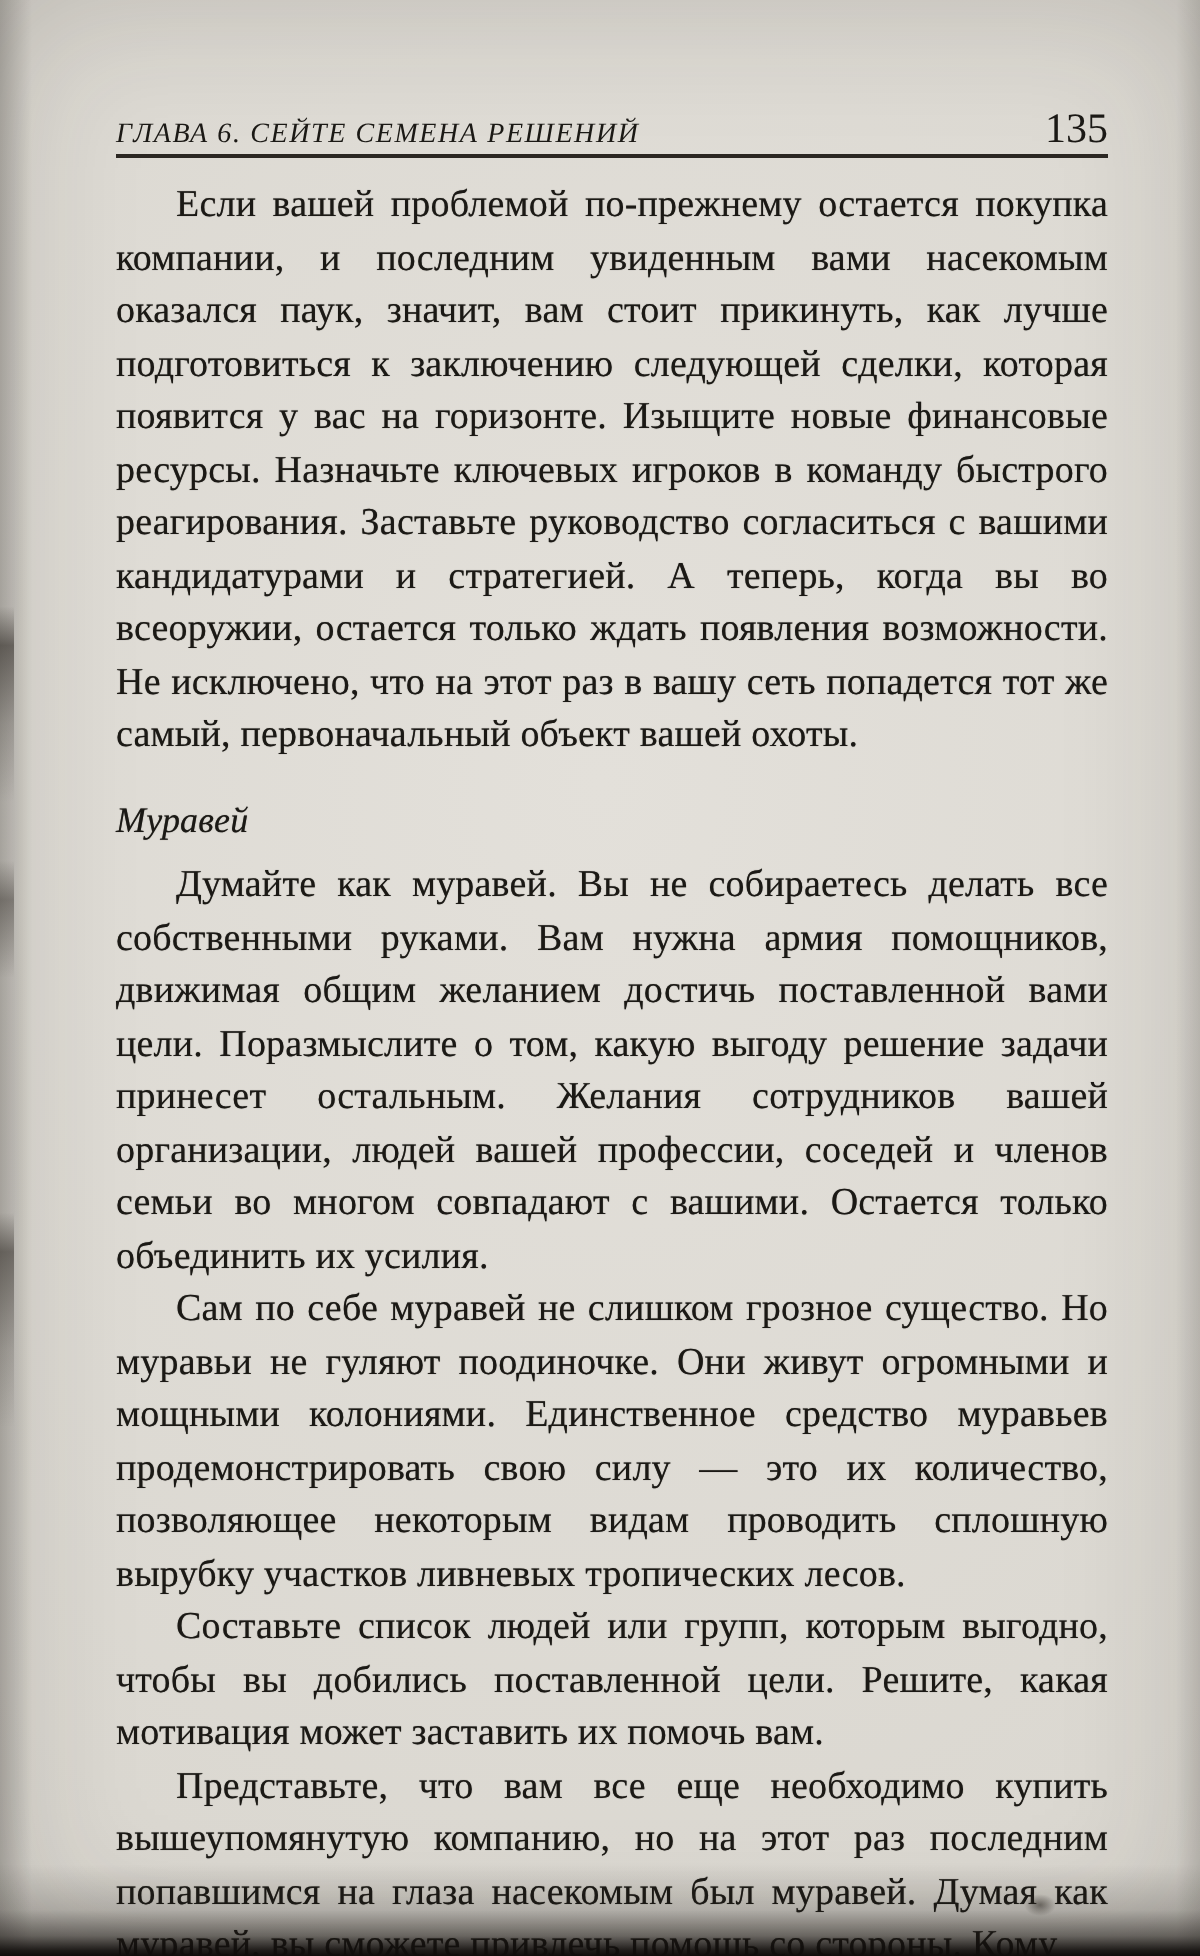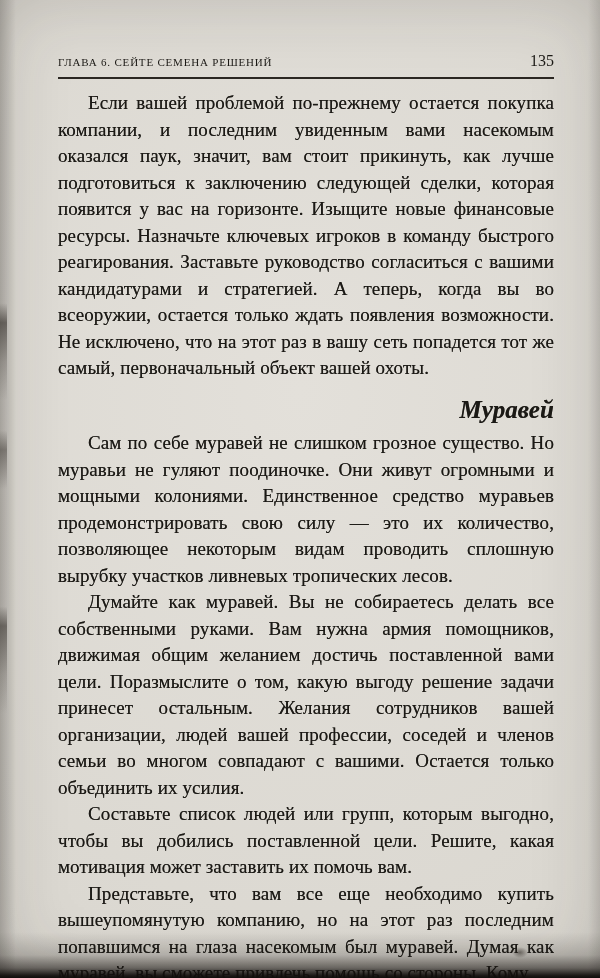--- a/index.html
+++ b/index.html
@@ -59,26 +59,27 @@
   }
   
   .running-head {
     position: absolute;
     top: 52px; left: 58px; right: 46px;
     display: flex;
     justify-content: space-between;
     align-items: baseline;
   }
   .chapter-title {
-    font-size: 11px;
+    font-style: italic;
+    font-size: 14px;
     letter-spacing: 0.8px;
     white-space: nowrap;
   }
   .page-number {
-    font-size: 16px;
+    font-size: 21px;
     font-style: normal;
   }
   .head-rule {
     position: absolute;
     top: 77px; left: 58px; right: 46px;
     height: 2px;
     background: #2b2722;
   }
   
   .text-block {
@@ -92,25 +93,25 @@
     -webkit-hyphens: auto;
   }
   .text-block p {
     margin: 0;
     text-indent: 30px;
     text-shadow: 0 0 0.4px rgba(27,25,21,0.7);
   }
   .text-block p.noindent { text-indent: 0; }
   .section-heading {
     font-style: italic;
-    font-weight: bold;
-    font-size: 25px;
+    font-weight: normal;
+    font-size: 18px;
     margin: 15px 0 7px 0;
     text-indent: 0;
-    text-align: right;
+    text-align: left;
     text-shadow: 0 0 0.4px rgba(27,25,21,0.7);
   }
 </style>
 </head>
 <body>
 
 <div class="page">
 
   <div class="edge-left-shade"></div>
   <div class="edge-left-marks"></div>
@@ -119,22 +120,22 @@
   <header class="running-head">
     <span class="chapter-title">ГЛАВА 6. СЕЙТЕ СЕМЕНА РЕШЕНИЙ</span>
     <span class="page-number">135</span>
   </header>
 
   <div class="head-rule"></div>
 
   <main class="text-block">
     <p lang="ru">Если вашей проблемой по-прежнему остается покупка компании, и последним увиденным вами насекомым оказался паук, значит, вам стоит прикинуть, как лучше подготовиться к заключению следующей сделки, которая появится у вас на горизонте. Изыщите новые финансовые ресурсы. Назначьте ключевых игроков в команду быстрого реагирования. Заставьте руководство согласиться с вашими кандидатурами и стратегией. А теперь, когда вы во всеоружии, остается только ждать появления возможности. Не исключено, что на этот раз в вашу сеть попадется тот же самый, первоначальный объект вашей охоты.</p>
     <h2 class="section-heading">Муравей</h2>
+    <p lang="ru">Думайте как муравей. Вы не собираетесь делать все собственными руками. Вам нужна армия помощников, движимая общим желанием достичь поставленной вами цели. Поразмыслите о том, какую выгоду решение задачи принесет остальным. Желания сотрудников вашей организации, людей вашей профессии, соседей и членов семьи во многом совпадают с вашими. Остается только объединить их усилия.</p>
     <p lang="ru">Сам по себе муравей не слишком грозное существо. Но муравьи не гуляют поодиночке. Они живут огромными и мощными колониями. Единственное средство муравьев продемонстрировать свою силу — это их количество, позволяющее некоторым видам проводить сплошную вырубку участков ливневых тропических лесов.</p>
-    <p lang="ru">Думайте как муравей. Вы не собираетесь делать все собственными руками. Вам нужна армия помощников, движимая общим желанием достичь поставленной вами цели. Поразмыслите о том, какую выгоду решение задачи принесет остальным. Желания сотрудников вашей организации, людей вашей профессии, соседей и членов семьи во многом совпадают с вашими. Остается только объединить их усилия.</p>
     <p lang="ru">Составьте список людей или групп, которым выгодно, чтобы вы добились поставленной цели. Решите, какая мотивация может заставить их помочь вам.</p>
     <p lang="ru">Представьте, что вам все еще необходимо купить вышеупомянутую компанию, но на этот раз последним попавшимся на глаза насекомым был муравей. Думая как муравей, вы сможете привлечь помощь со стороны. Кому</p>
   </main>
 
   <div class="smudge"></div>
   <div class="edge-bottom-shade"></div>
 
 </div>
 
 </body></html>

